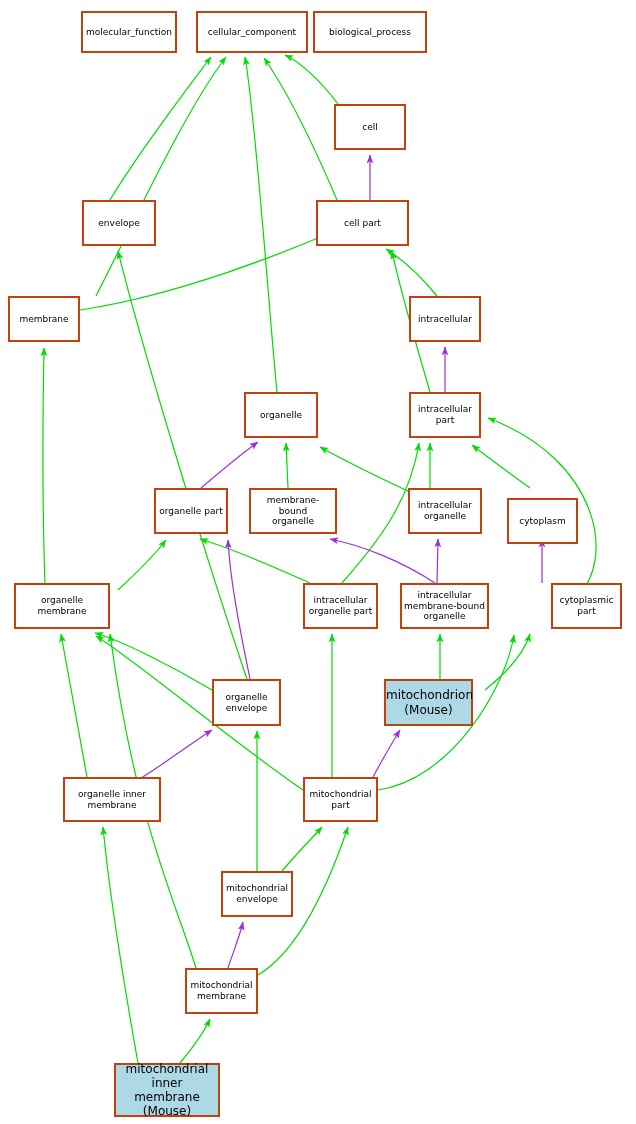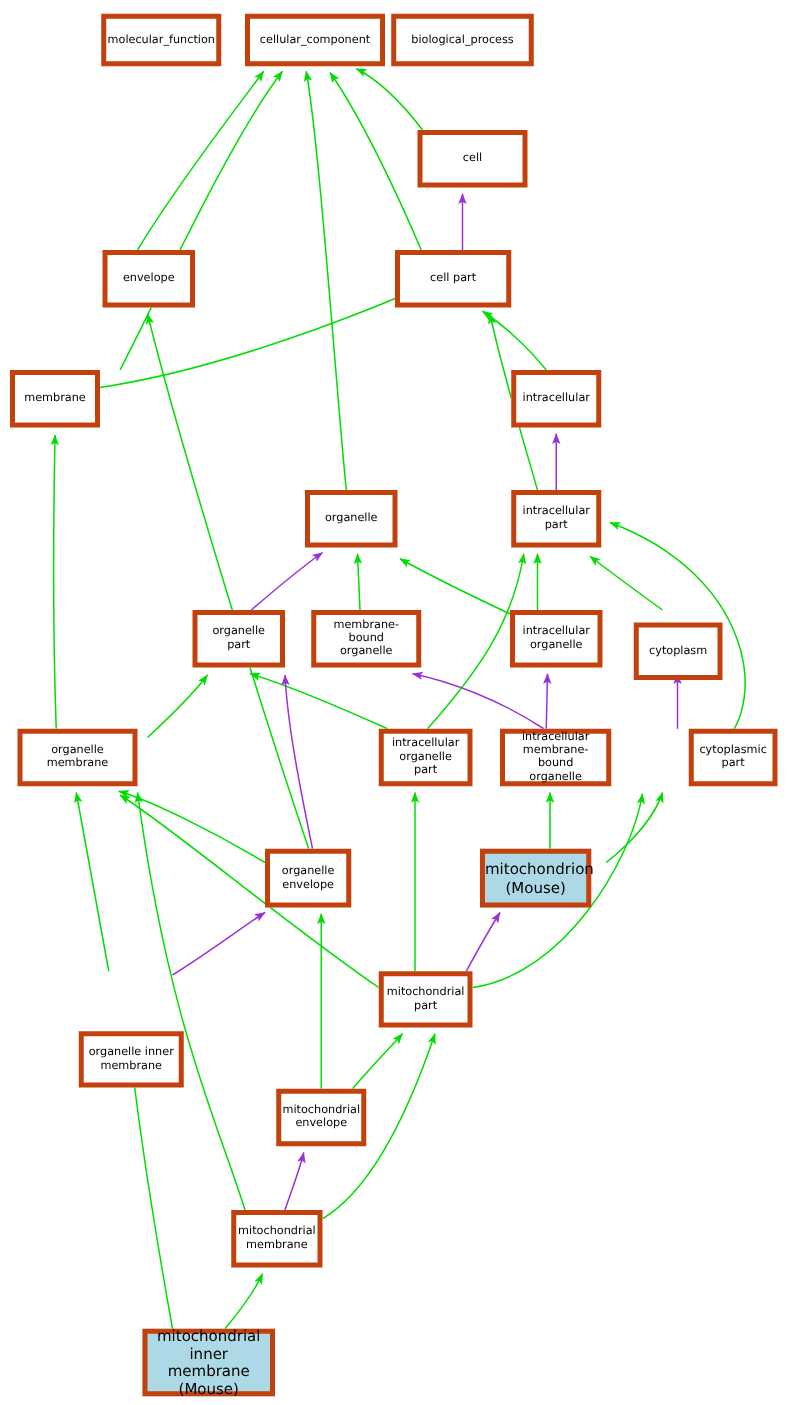--- a/index.html
+++ b/index.html
@@ -20,21 +20,21 @@
   #edges {
     position: absolute;
     left: 0;
     top: 0;
     width: 636px;
     height: 1124px;
   }
   .node {
     position: absolute;
     box-sizing: border-box;
-    border: 4px solid #c2410c;
+    border: 2px solid #c2410c;
     background: #ffffff;
     display: flex;
     align-items: center;
     justify-content: center;
     text-align: center;
     line-height: 1.18;
     color: #000000;
     z-index: 5;
   }
   .node .lbl {
@@ -109,21 +109,21 @@
   <div id="node-layer">
       <div class="node fs-small" style="left: 81px; top: 11px; width: 96px; height: 42px;">
         <span class="lbl">molecular_function</span>
       </div>
       <div class="node fs-small" style="left: 196px; top: 11px; width: 112px; height: 42px;">
         <span class="lbl">cellular_component</span>
       </div>
       <div class="node fs-small" style="left: 313px; top: 11px; width: 114px; height: 42px;">
         <span class="lbl">biological_process</span>
       </div>
-      <div class="node fs-small" style="left: 334px; top: 104px; width: 88px; height: 46px;">
+      <div class="node fs-small" style="left: 334px; top: 104px; width: 72px; height: 46px;">
         <span class="lbl">cell</span>
       </div>
       <div class="node fs-small" style="left: 82px; top: 200px; width: 74px; height: 46px;">
         <span class="lbl">envelope</span>
       </div>
       <div class="node fs-small" style="left: 316px; top: 200px; width: 93px; height: 46px;">
         <span class="lbl">cell part</span>
       </div>
       <div class="node fs-small" style="left: 8px; top: 296px; width: 72px; height: 46px;">
         <span class="lbl">membrane</span>
@@ -168,21 +168,21 @@
         <span class="lbl">cytoplasmic
 part</span>
       </div>
       <div class="node fs-small" style="left: 212px; top: 679px; width: 69px; height: 47px;">
         <span class="lbl">organelle envelope</span>
       </div>
       <div class="node fs-big hl" style="left: 384px; top: 679px; width: 89px; height: 47px; background: rgb(173, 216, 230);">
         <span class="lbl">mitochondrion
 (Mouse)</span>
       </div>
-      <div class="node fs-small" style="left: 63px; top: 777px; width: 84px; height: 45px; margin-top: 48px;">
+      <div class="node fs-small" style="left: 63px; top: 777px; width: 98px; height: 45px;">
         <span class="lbl">organelle inner
 membrane</span>
       </div>
       <div class="node fs-small" style="left: 303px; top: 777px; width: 75px; height: 45px;">
         <span class="lbl">mitochondrial
 part</span>
       </div>
       <div class="node fs-small" style="left: 221px; top: 871px; width: 72px; height: 46px;">
         <span class="lbl">mitochondrial
 envelope</span>

